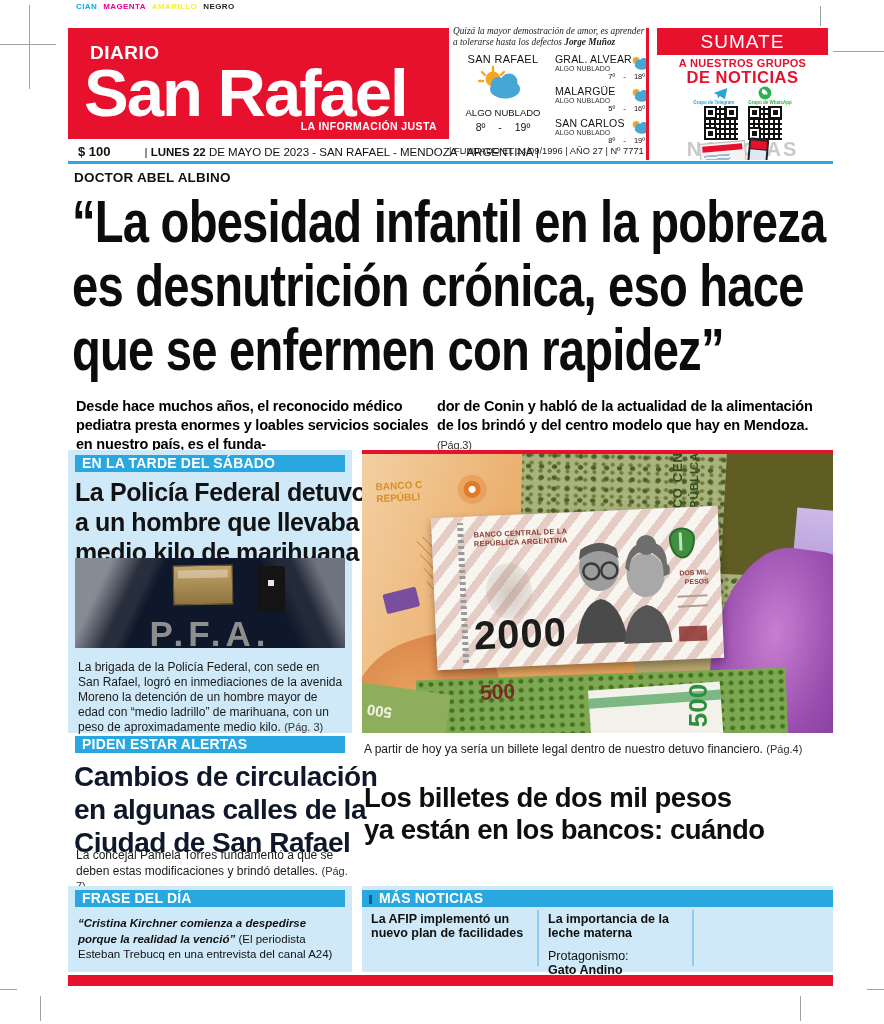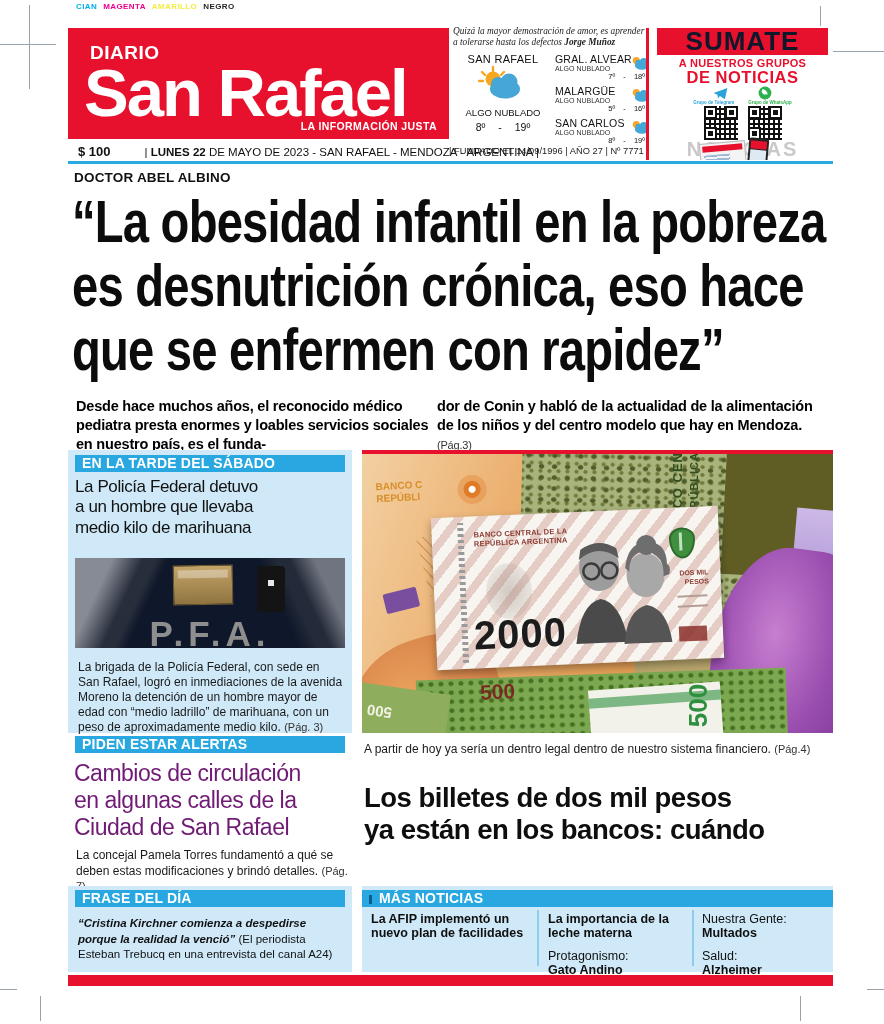--- a/index.html
+++ b/index.html
@@ -34,22 +34,22 @@
   .w-row{position:relative;margin-bottom:4px;min-height:27px;}
   .w-row-city{font-size:10.5px;letter-spacing:.2px;}
   .w-row-cond{font-size:7px;color:#333;}
   .w-row-temp{font-size:7.5px;word-spacing:6px;text-align:right;}
   .w-ico-s{position:absolute;right:-8px;top:1px;}
   .founded{position:absolute;left:449px;top:146px;width:200px;font-size:9.3px;white-space:nowrap;color:#222;}
   .red-divider{position:absolute;left:646px;top:28px;width:3px;height:132px;background:#e8112d;}
 
   
   .promo{position:absolute;left:652px;top:26px;width:181px;height:134px;background:#fff;overflow:hidden;}
-  .promo-banner{position:absolute;left:5px;top:2px;right:5px;height:27px;background:#e8112d;color:#0f172a;
-                font-weight:bold;font-size:26px;text-align:center;letter-spacing:1px;line-height:27px;}
+  .promo-banner{position:absolute;left:5px;top:2px;right:5px;height:27px;background:#e8112d;color:#ffffff;
+                font-weight:normal;font-size:19px;text-align:center;letter-spacing:1px;line-height:27px;}
   .promo-s1{position:absolute;top:31px;left:0;right:0;text-align:center;color:#e8112d;font-weight:bold;font-size:11px;letter-spacing:.3px;}
   .promo-s2{position:absolute;top:42px;left:0;right:0;text-align:center;color:#e8112d;font-weight:bold;font-size:16.5px;letter-spacing:.5px;}
   .promo-icons{position:absolute;top:60px;left:0;right:0;display:flex;justify-content:center;gap:30px;}
   .promo-cap{position:absolute;top:74px;left:0;right:0;display:flex;justify-content:center;gap:14px;font-size:4.5px;font-weight:bold;}
   .cap-tg{color:#2ba3d8}.cap-wa{color:#2bb24c}
   .promo-qrs{position:absolute;top:80px;left:0;right:0;display:flex;justify-content:center;gap:10px;}
   .qr{width:34px;height:34px;position:relative;background:
       repeating-linear-gradient(0deg,#111 0 2px,transparent 2px 5px),
       repeating-linear-gradient(90deg,#111 0 2px,#fff 2px 5px);}
   .qr i{position:absolute;width:9px;height:9px;border:2px solid #111;background:#fff;}
@@ -73,35 +73,35 @@
   .lede-1{left:76px;width:360px;}
   .lede-2{left:437px;width:386px;}
   .pag{font-weight:400;font-size:11px;color:#333;}
 
   
   .tagbar{position:absolute;height:17px;background:#29a7e1;color:#fff;font-size:14px;font-weight:bold;
           line-height:17px;padding-left:7px;letter-spacing:.2px;box-sizing:border-box;}
 
   
   .card-police{position:absolute;left:68px;top:450px;width:284px;height:283px;background:#cfe9f8;}
-  .police-h{position:absolute;left:75px;top:477px;font-size:17px;font-weight:normal;color:#121212;line-height:1.2;letter-spacing:-.4px;}
+  .police-h{position:absolute;left:75px;top:477px;font-size:25px;font-weight:bold;color:#121212;line-height:1.2;letter-spacing:-.4px;}
   .photo-pfa{position:absolute;left:75px;top:558px;width:270px;height:90px;background:#0f172a;overflow:hidden;}
   .photo-pfa::before{content:"";position:absolute;inset:0;background:
       linear-gradient(115deg,rgba(255,255,255,.5) 0 12%,rgba(150,150,140,.18) 22% 26%,transparent 30%),
       linear-gradient(245deg,rgba(255,255,255,.4) 0 10%,rgba(150,150,140,.15) 18% 22%,transparent 28%);}
   .brick{position:absolute;left:98px;top:7px;width:58px;height:38px;background:linear-gradient(#c3a469,#8f7440);
          border:1px solid #6f5a30;transform:rotate(-1deg);}
   .brick::before{content:"";position:absolute;left:4px;right:4px;top:4px;height:8px;background:rgba(255,255,255,.35);}
   .phone{position:absolute;left:182px;top:8px;width:28px;height:46px;background:#141414;border-radius:4px;}
   .phone::before{content:"";position:absolute;left:11px;top:14px;width:6px;height:6px;background:#e8e8e8;}
   .pfa-txt{position:absolute;left:0;right:0;bottom:-6px;text-align:center;font-size:35px;font-weight:bold;
            color:#8e8e8e;letter-spacing:5px;}
   .police-cap{position:absolute;left:78px;top:660px;width:266px;font-size:12px;line-height:1.26;color:#1a1a1a;}
 
-  .traffic-h{position:absolute;left:74px;top:760px;font-size:23px;font-weight:normal;color:#701a75;line-height:1.18;letter-spacing:-.5px;}
+  .traffic-h{position:absolute;left:74px;top:760px;font-size:28px;font-weight:bold;color:#0f172a;line-height:1.18;letter-spacing:-.5px;}
   .traffic-b{position:absolute;left:76px;top:848px;width:274px;font-size:12px;line-height:1.3;color:#1a1a1a;}
 
   
   .photo-money{position:absolute;left:362px;top:450px;width:471px;height:283px;overflow:hidden;background:#b9a66d;}
   .pm-redbar{position:absolute;left:0;top:0;right:0;height:4px;background:#e8112d;z-index:9;}
   .pm-teal{position:absolute;left:-20px;top:-20px;width:110px;height:80px;background:#2fa3a0;transform:rotate(-30deg);}
   .pm-orange{position:absolute;left:-45px;top:-12px;width:310px;height:330px;transform:rotate(-6deg);
      background:linear-gradient(115deg,#f4dcb4 0%,#f0c28c 30%,#e9a863 60%,#e19a52 100%);}
   .pm-flower{position:absolute;left:150px;top:35px;width:34px;height:34px;border-radius:50%;
      background:radial-gradient(circle,#fff 0 3px,#e07b28 4px 8px,rgba(224,123,40,.35) 9px 14px,transparent 15px);}
@@ -296,21 +296,21 @@
     <div class="mini-paper"></div>
     <div class="mini-phone"></div>
   </div>
 
   <div class="kicker">DOCTOR ABEL ALBINO</div>
   <div class="bigline" style="top:188px;"><span class="hx">“La obesidad infantil en la pobreza</span></div>
   <div class="bigline" style="top:252px;"><span class="hx">es desnutrición crónica, eso hace</span></div>
   <div class="bigline" style="top:316px;"><span class="hx">que se enfermen con rapidez”</span></div>
   <div class="lede lede-1">Desde hace muchos años, el reconocido médico pediatra presta enormes y loables servicios sociales en nuestro país, es el funda-</div>
   <div class="lede lede-2">
-    <span>dor de Conin y habló de la actualidad de la alimentación de los niños y del centro modelo que hay en Mendoza. </span><span class="pag">(Pág.3)</span>
+    <span>dor de Conin y habló de la actualidad de la alimentación de los brindó y del centro modelo que hay en Mendoza. </span><span class="pag">(Pág.3)</span>
   </div>
 
   <div class="card-police"></div>
   <div class="tagbar" style="left:75px;top:455px;width:270px;">EN LA TARDE DEL SÁBADO</div>
   <div class="police-h">
     <span style="display:block">La Policía Federal detuvo</span>
     <span style="display:block">a un hombre que llevaba</span>
     <span style="display:block">medio kilo de marihuana</span>
   </div>
   <div class="photo-pfa">
@@ -379,21 +379,21 @@
       </div>
       <div class="b-shield"></div>
       <div class="b-denom">DOS MIL PESOS</div>
       <div class="b-nameline" style="top:88px;"></div>
       <div class="b-nameline" style="top:98px;"></div>
       <div class="b-redmark"></div>
     </div>
     <div class="pm-redbar"></div>
   </div>
   <div class="money-cap">
-    <span>A partir de hoy ya sería un dentro legal dentro de nuestro sistema financiero.  </span><span class="pag">(Pág.4)</span>
+    <span>A partir de hoy ya sería un billete legal dentro de nuestro detuvo financiero.  </span><span class="pag">(Pág.4)</span>
   </div>
   <div class="money-h">
     <span style="display:block">Los billetes de dos mil pesos</span>
     <span style="display:block">ya están en los bancos: cuándo</span>
   </div>
 
   <div class="card-frase"></div>
   <div class="tagbar" style="left:75px;top:890px;width:270px;">FRASE DEL DÍA</div>
   <div class="frase-q">
     <b>“Cristina Kirchner comienza a despedirse porque la realidad la venció” </b><span class="attr">(El periodista Esteban Trebucq en una entrevista del canal A24)</span>
@@ -410,26 +410,16 @@
     </div>
     <div class="mn-col mn-c2">
       <div class="mn-item">
           <span class="mn-bold">La importancia de la leche materna</span>
         </div>
       <div class="mn-item">
           <span class="mn-label">Protagonismo:</span>
           <span class="mn-bold">Gato Andino</span>
         </div>
     </div>
-    <div class="mn-col mn-c3">
-      <div class="mn-item">
-          <span class="mn-label">Nuestra Gente:</span>
-          <span class="mn-bold">Multados</span>
-        </div>
-      <div class="mn-item">
-          <span class="mn-label">Salud:</span>
-          <span class="mn-bold">Alzheimer</span>
-        </div>
-    </div>
   </div>
 
   <div class="bar-red-bottom"></div>
 </div>
 
 </body></html>

